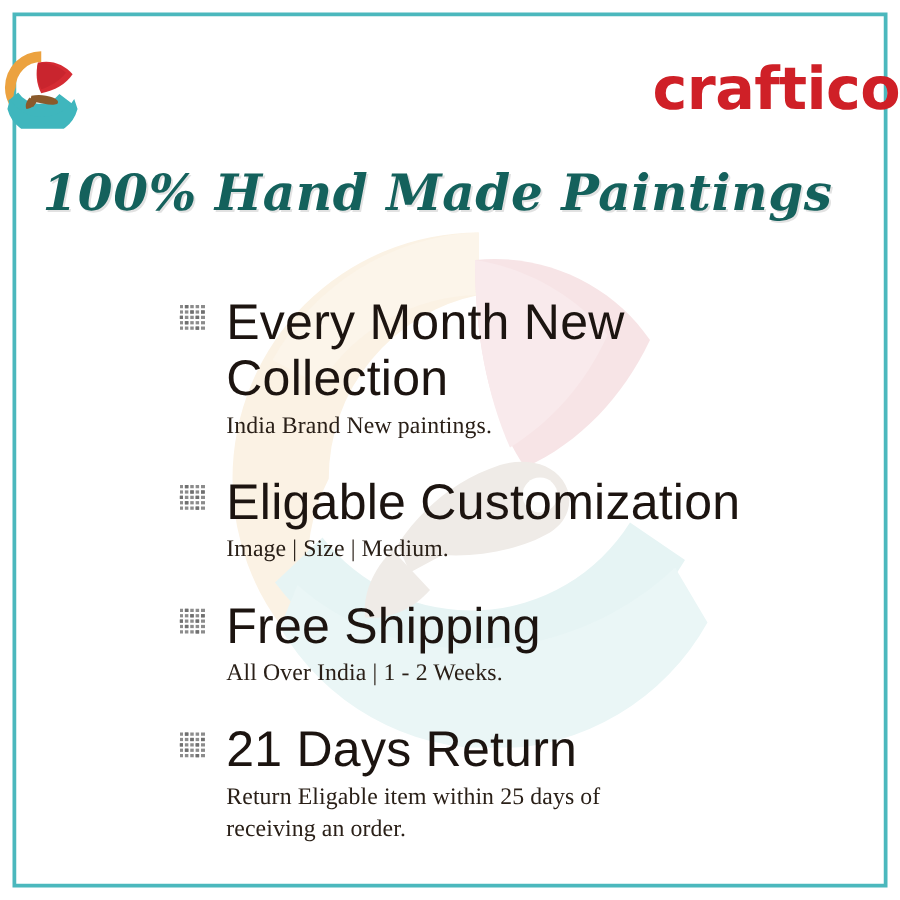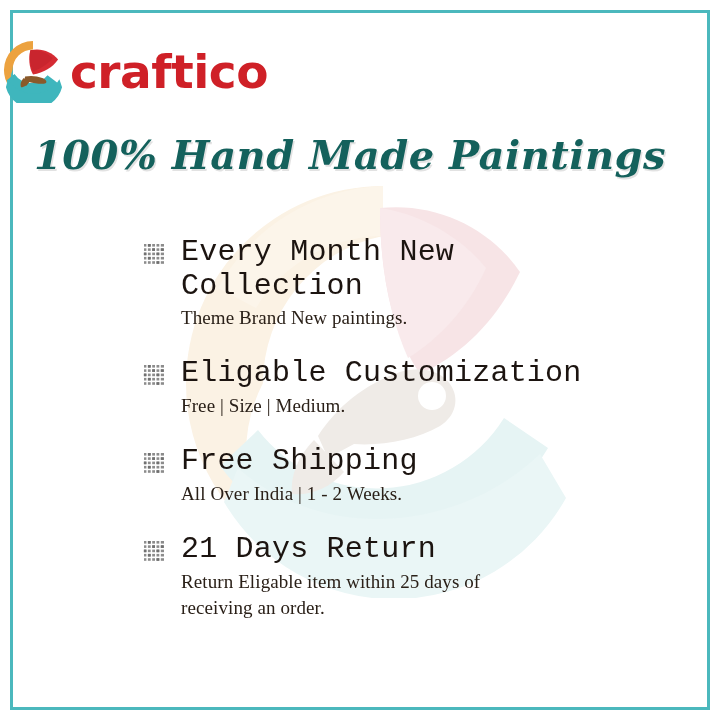--- a/index.html
+++ b/index.html
@@ -43,21 +43,21 @@
 
   
   .logo-row {
     position: absolute;
     top: 34px;
     left: 0;
     width: 720px;
     height: 72px;
     display: flex;
     align-items: center;
-    justify-content: flex-start;
+    justify-content: space-between;
     gap: 4px;
     z-index: 3;
   }
   .logo-mark { width: 66px; height: 66px; flex: 0 0 auto; }
   .logo-mark svg { width: 100%; height: 100%; display: block; }
   .logo-word {
     font-family: "DejaVu Sans", "Liberation Sans", sans-serif;
     font-size: 47px;
     font-weight: 700;
     letter-spacing: -0.5px;
@@ -102,22 +102,22 @@
     flex: 0 0 auto;
     width: 22px;
     height: 22px;
     margin-top: 7px;
     margin-right: 16px;
   }
   .bullet svg { width: 100%; height: 100%; display: block; }
 
   .feature-text { flex: 1 1 auto; }
   .feature-title {
-    font-family: Liberation Mono, monospace;
-    font-size: 30px;
+    font-family: Liberation Sans, sans-serif;
+    font-size: 40px;
     line-height: 1.12;
     color: #1c1410;
     letter-spacing: 0.2px;
   }
   .feature-sub {
     font-family: "Liberation Serif", "DejaVu Serif", serif;
     font-size: 19px;
     line-height: 1.38;
     color: #2a2018;
     margin-top: 2px;
@@ -214,21 +214,21 @@
             <rect x="13.5" y="9.6" width="2.8" height="2.6"></rect>
             <rect x="4.9" y="13.9" width="2.8" height="2.6"></rect>
             <rect x="13.5" y="18.2" width="2.8" height="2.6"></rect>
             <rect x="17.8" y="5.3" width="2.8" height="2.6"></rect>
             <rect x="0.8" y="9.6" width="2.6" height="2.6"></rect>
           </g>
         </svg>
       </span>
       <span class="feature-text">
         <div class="feature-title">Every Month New Collection</div>
-        <div class="feature-sub">Theme Brand New paintings.</div>
+        <div class="feature-sub">India Brand New paintings.</div>
       </span>
     </div>
 
     <div class="feature">
       <span class="bullet">
         <svg viewBox="0 0 22 22" xmlns="http://www.w3.org/2000/svg">
           <g fill="#8c8c8c">
             <rect x="1" y="1" width="20" height="2.6"></rect>
             <rect x="1" y="5.3" width="20" height="2.6"></rect>
             <rect x="1" y="9.6" width="20" height="2.6"></rect>
@@ -247,21 +247,21 @@
             <rect x="13.5" y="9.6" width="2.8" height="2.6"></rect>
             <rect x="4.9" y="13.9" width="2.8" height="2.6"></rect>
             <rect x="13.5" y="18.2" width="2.8" height="2.6"></rect>
             <rect x="17.8" y="5.3" width="2.8" height="2.6"></rect>
             <rect x="0.8" y="9.6" width="2.6" height="2.6"></rect>
           </g>
         </svg>
       </span>
       <span class="feature-text">
         <div class="feature-title">Eligable Customization</div>
-        <div class="feature-sub">Free | Size | Medium.</div>
+        <div class="feature-sub">Image | Size | Medium.</div>
       </span>
     </div>
 
     <div class="feature">
       <span class="bullet">
         <svg viewBox="0 0 22 22" xmlns="http://www.w3.org/2000/svg">
           <g fill="#8c8c8c">
             <rect x="1" y="1" width="20" height="2.6"></rect>
             <rect x="1" y="5.3" width="20" height="2.6"></rect>
             <rect x="1" y="9.6" width="20" height="2.6"></rect>

